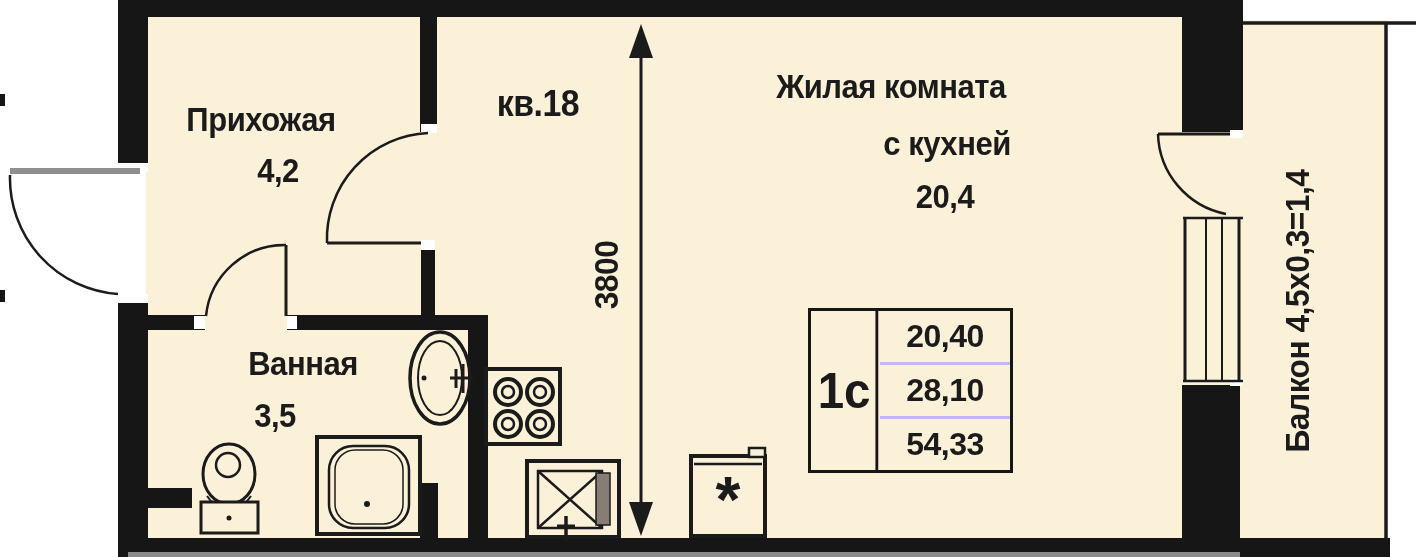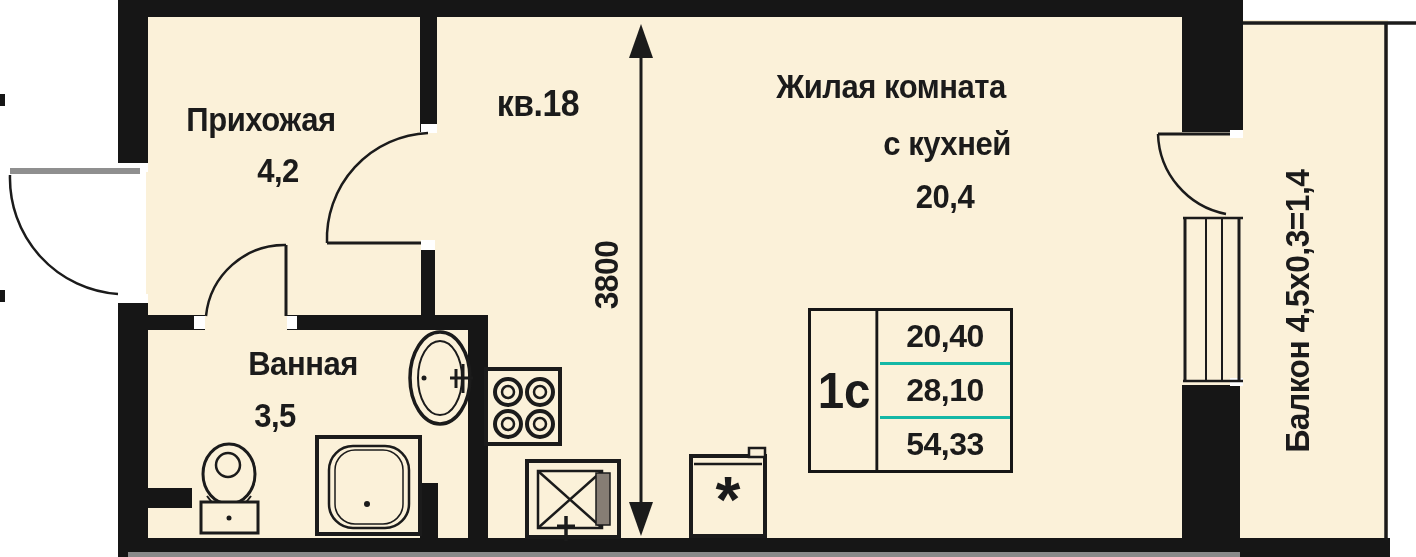--- a/index.html
+++ b/index.html
@@ -20,21 +20,21 @@
   }
   .it-type{
     width:66px;border-right:3px solid #161616;display:flex;align-items:center;
     justify-content:center;font-size:50px;font-weight:700;transform:scaleX(.95);
   }
   .it-col{flex:1;display:flex;flex-direction:column;}
   .it-row{
     flex:1;display:flex;align-items:center;justify-content:center;
     font-size:32px;font-weight:700;letter-spacing:-.5px;
   }
-  .it-row + .it-row{border-top:3px solid #14b8a6;}
+  .it-row + .it-row{border-top:3px solid #c4b5fd;}
 </style>
 </head>
 <body>
 
 <div id="stage">
 
   <svg id="plan-svg" width="1416" height="557" viewBox="0 0 1416 557">
 
     <g>
       <rect x="146" y="12" width="1097" height="532" fill="#fbf1d9"></rect>

